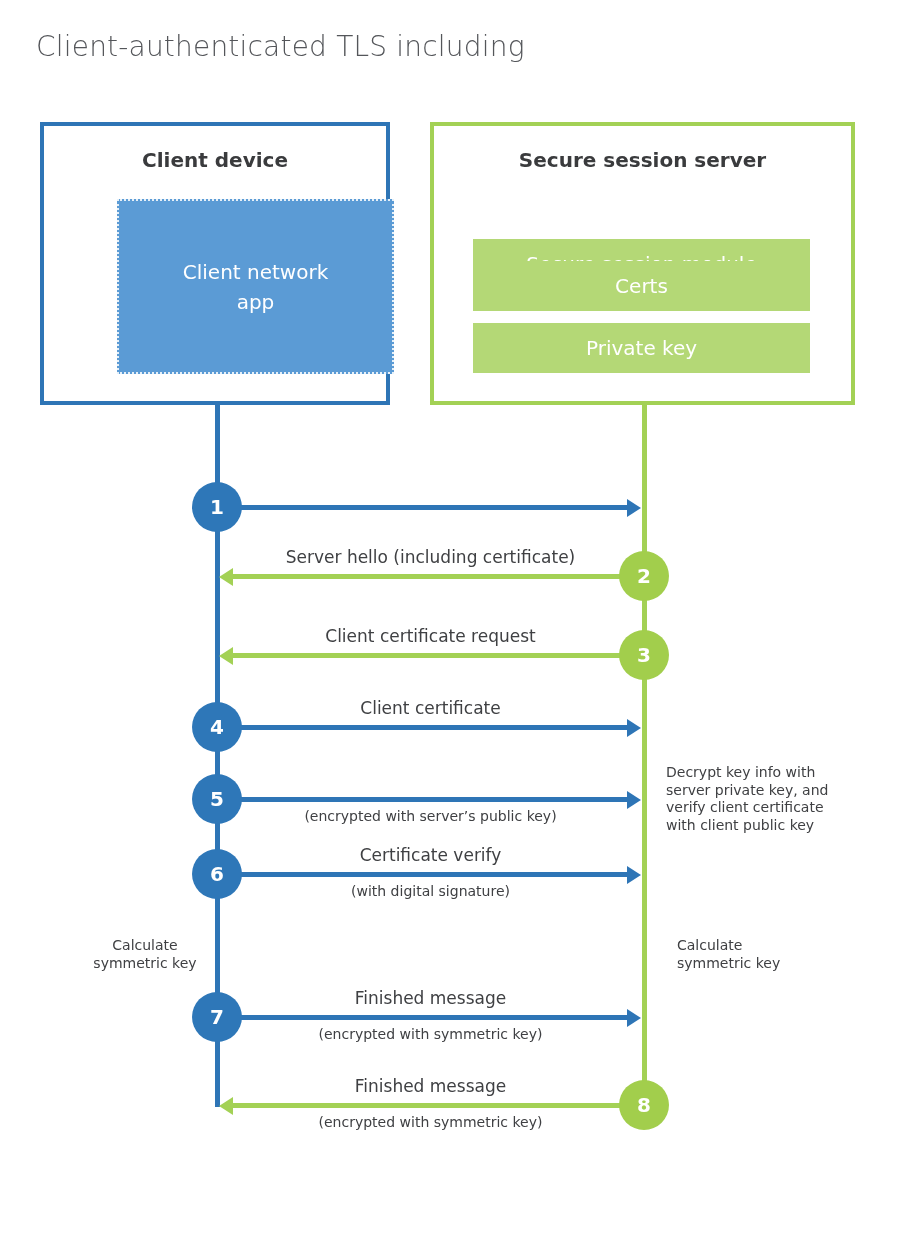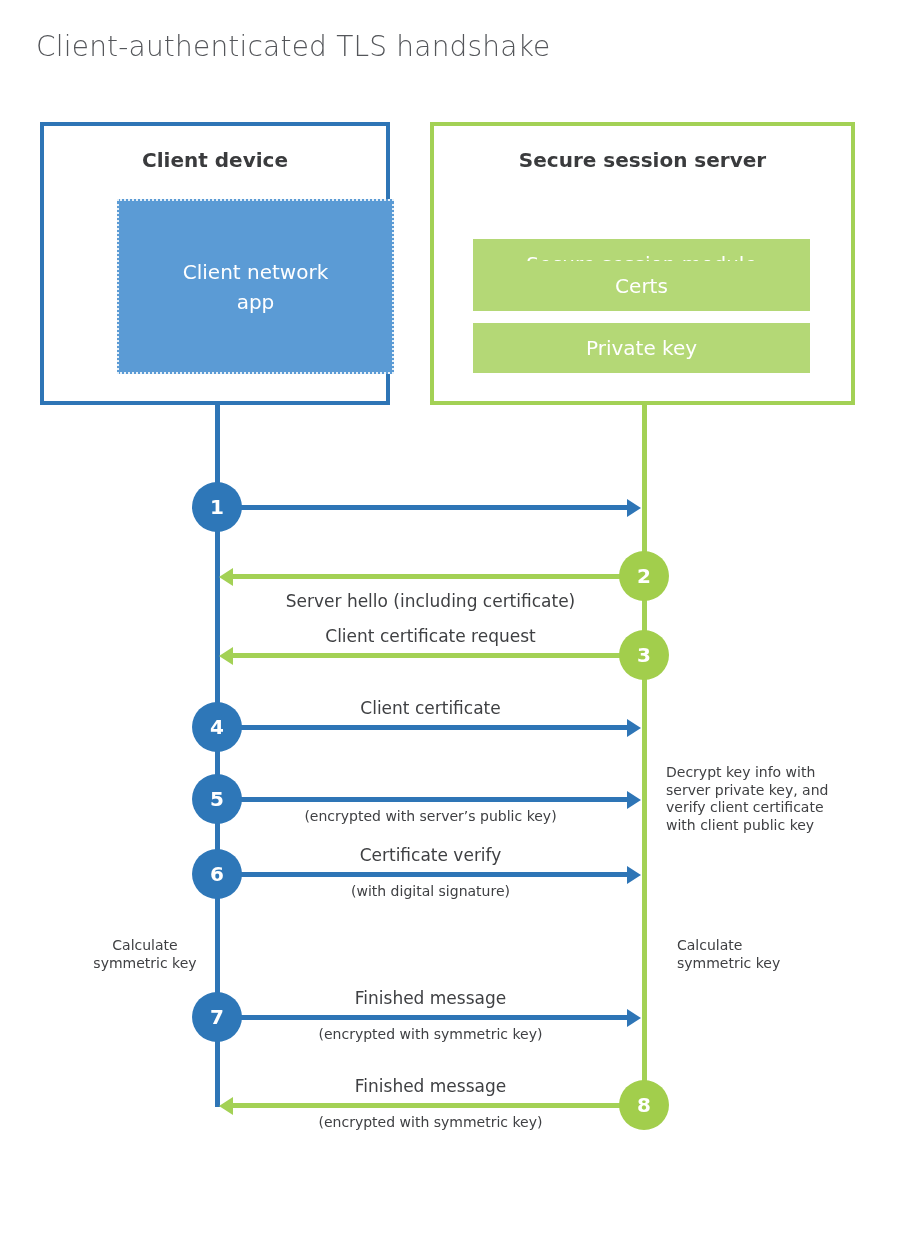--- a/index.html
+++ b/index.html
@@ -48,39 +48,39 @@
   .arrow.blue  .head { right:-14px; border-left:14px solid #2e75b6; }
   .arrow.green .head { left:-14px;  border-right:14px solid #a3d155; }
   .a1 { top:505px; } .a2 { top:574px; } .a3 { top:653px; } .a4 { top:725px; }
   .a5 { top:797px; } .a6 { top:872px; } .a7 { top:1015px; } .a8 { top:1103px; }
 
   
   .msg { position:absolute; left:217px; width:427px; text-align:center;
          font-size:17px; color:#3f4043; z-index:4; }
   .sub { position:absolute; left:217px; width:427px; text-align:center;
          font-size:14px; color:#3f4043; z-index:4; }
-  .m1 { top:478px; } .m2 { top:547px;margin-top:44px; } .m3 { top:626px; } .m4 { top:698px; }
+  .m1 { top:478px; } .m2 { top:547px; } .m3 { top:626px; } .m4 { top:698px; }
   .m5 { top:770px; } .s5 { top:808px; }
   .m6 { top:845px; } .s6 { top:883px; }
   .m7 { top:988px; } .s7 { top:1026px; }
   .m8 { top:1076px; } .s8 { top:1114px; }
 
   
   .note { position:absolute; font-size:14px; color:#3f4043; line-height:17.5px;
           white-space:pre-line; z-index:4; }
   .note-decrypt { left:666px; top:764px; width:170px; text-align:left; }
   .note-calc-left { left:85px; top:937px; width:120px; text-align:center; }
   .note-calc-right { left:677px; top:937px; width:140px; text-align:left; }
 </style>
 </head>
 <body>
 
 <div class="canvas">
 
-  <div class="page-title">Client-authenticated TLS handshake</div>
+  <div class="page-title">Client-authenticated TLS including</div>
 
   <div class="actor client">
     <div class="actor-title">Client device</div>
   </div>
   <div class="client-app">Client network
 app</div>
 
   <div class="actor server">
     <div class="actor-title">Secure session server</div>
   </div>

